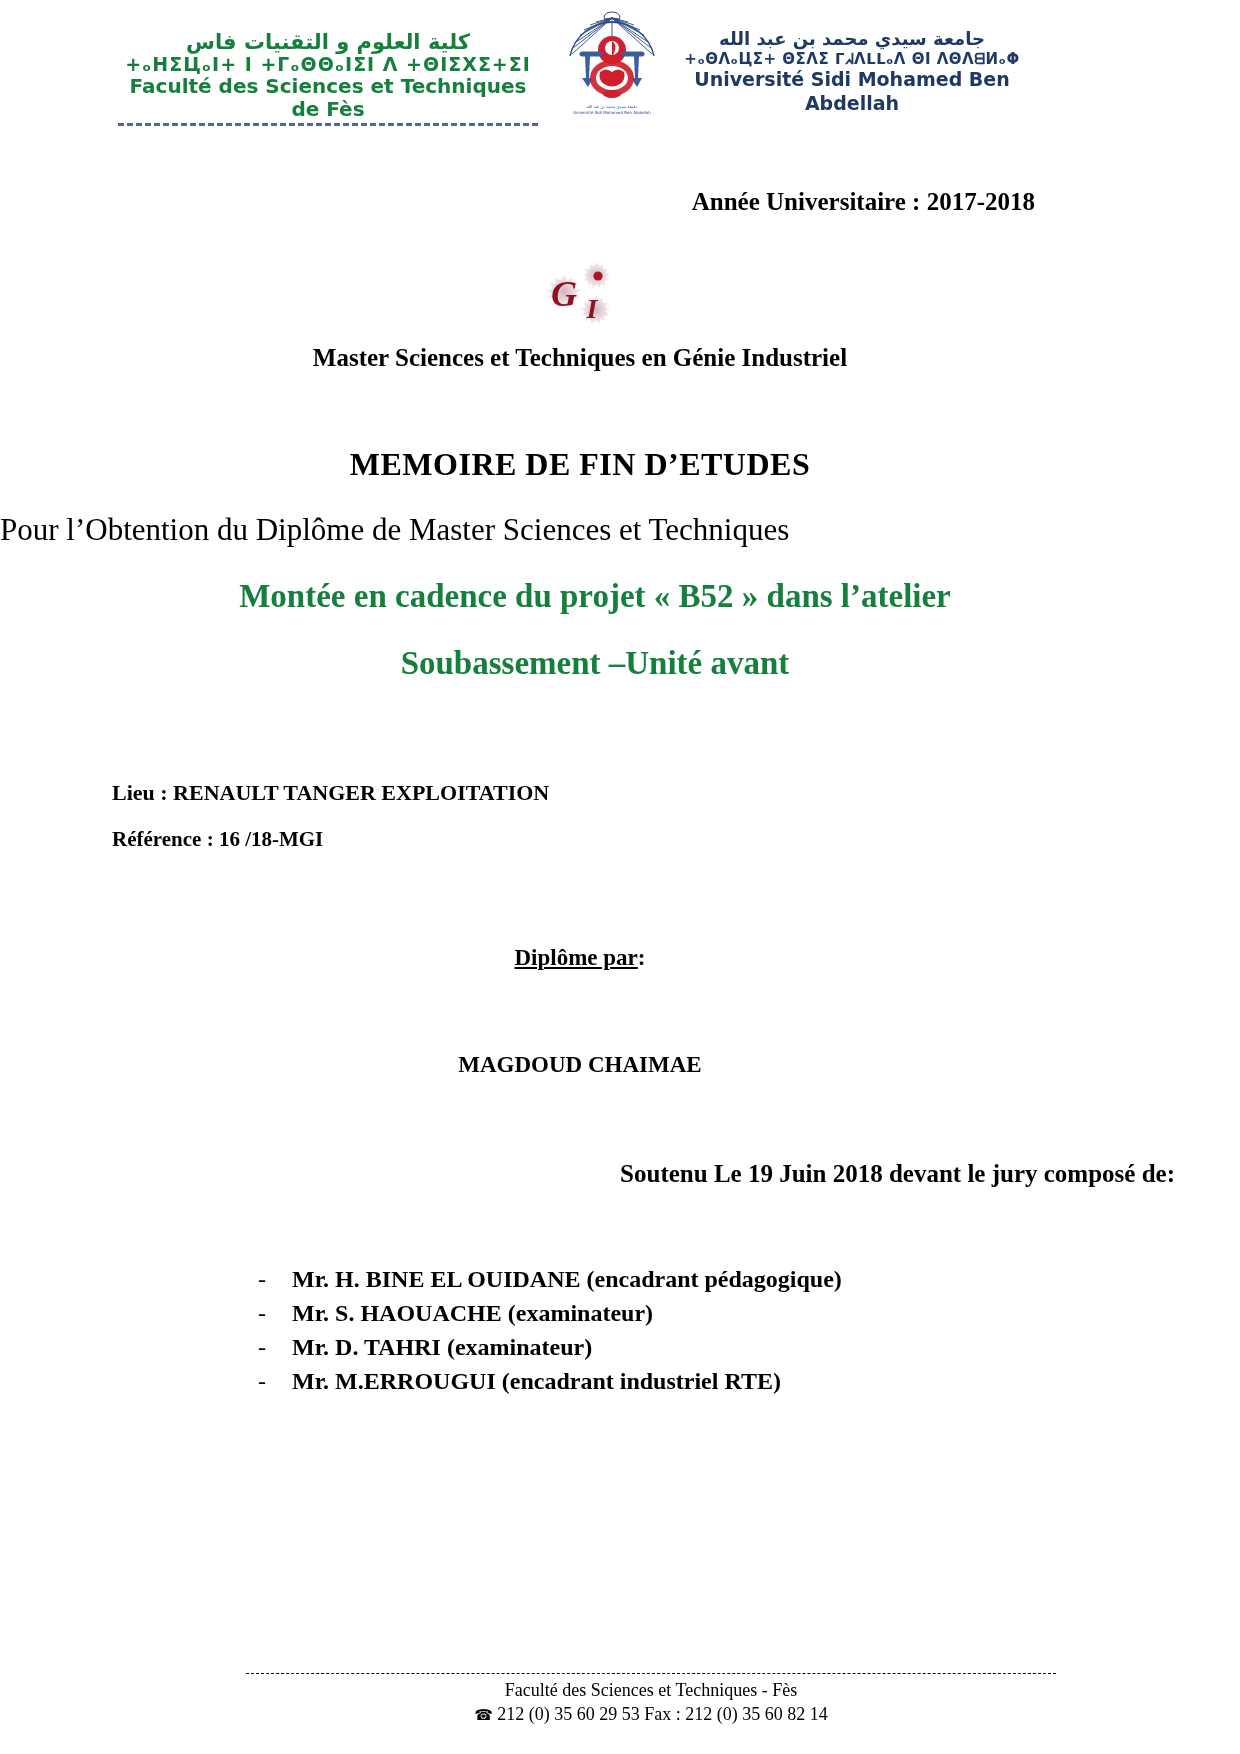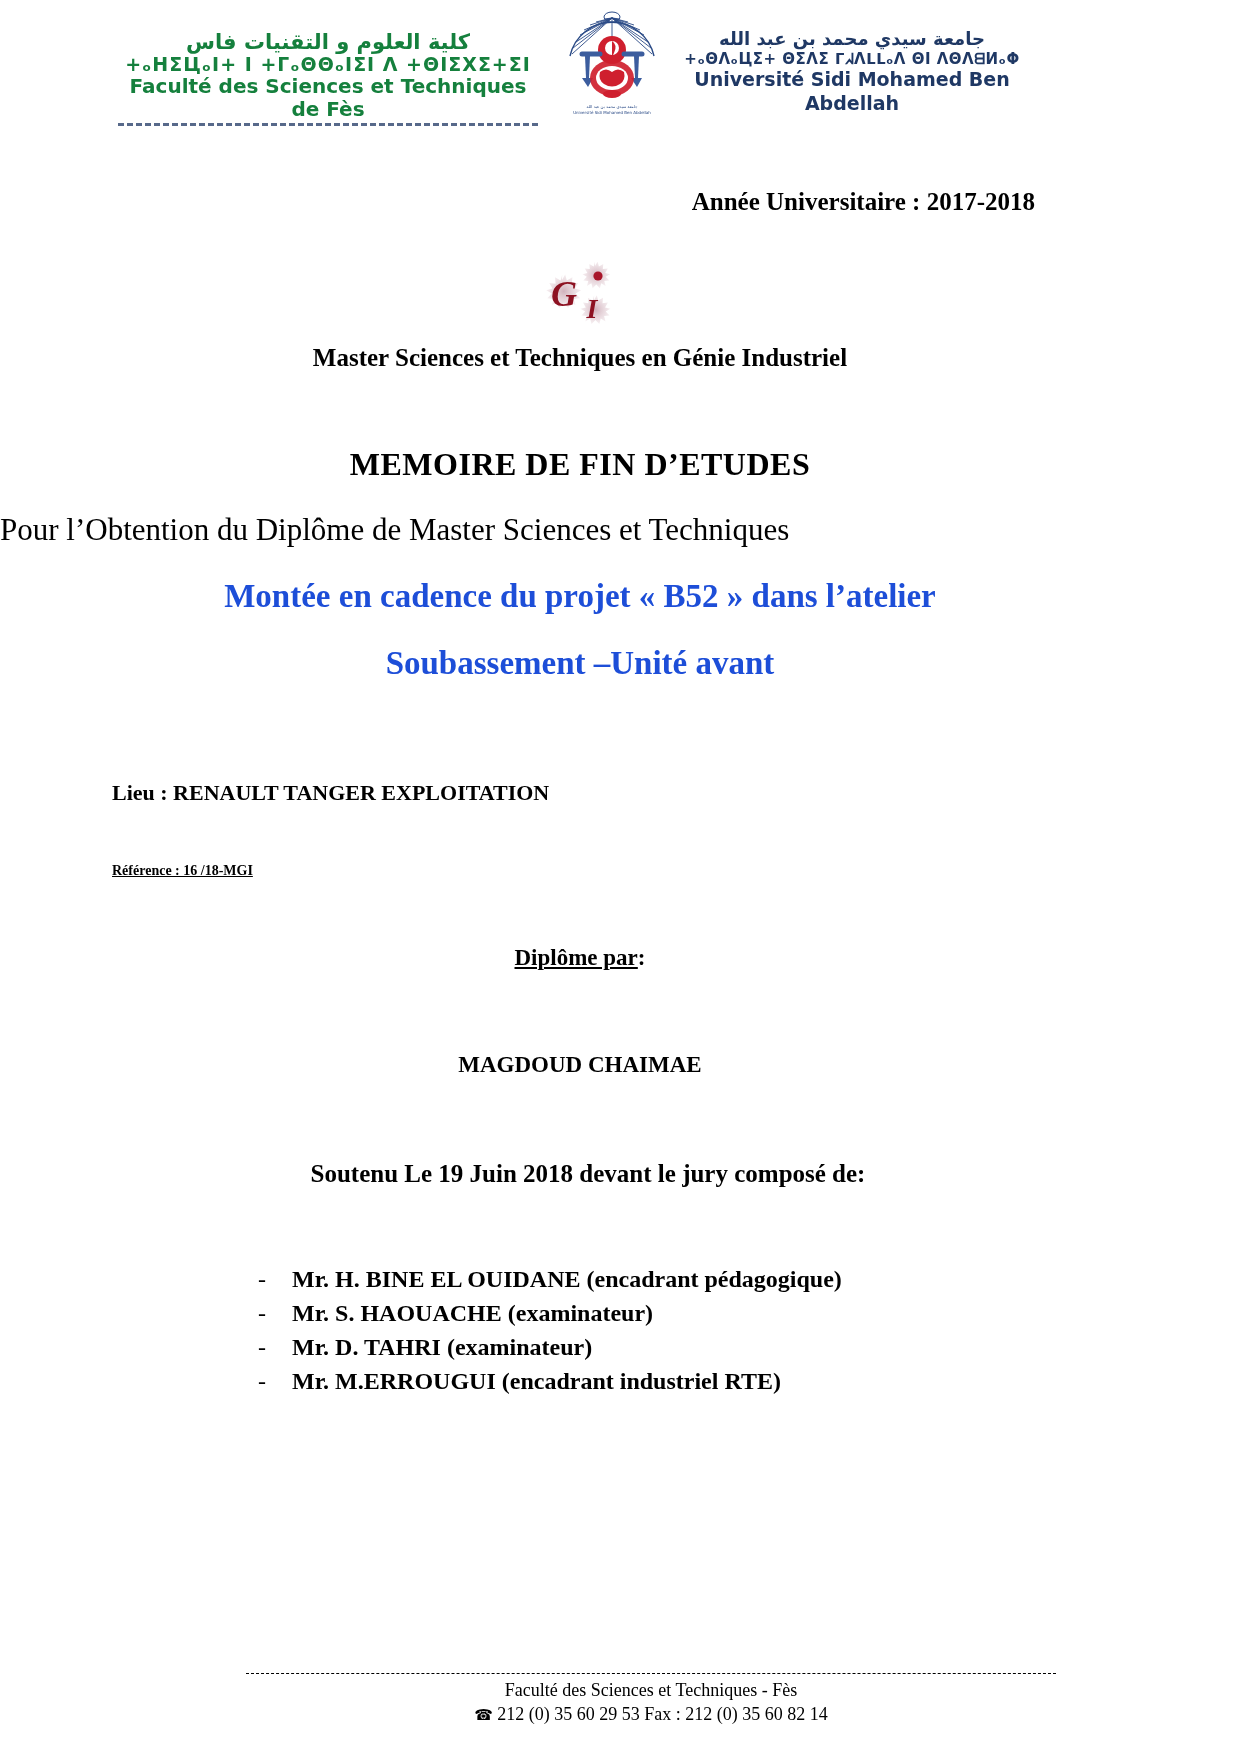--- a/index.html
+++ b/index.html
@@ -126,40 +126,39 @@
     font-size: 31px;
   }
 
   .redtitle {
     position: absolute;
     left: 0;
     width: 1160px;
     text-align: center;
     font-size: 33px;
     font-weight: bold;
-    color: #1d4ed8;
+    color: #15803d;
+    padding-left: 15px;
   }
   .redtitle.l1 { top: 578px; }
   .redtitle.l2 { top: 645px; }
 
   .lieu {
     position: absolute;
     top: 780px;
     left: 112px;
     font-size: 22px;
     font-weight: bold;
   }
   .ref {
     position: absolute;
     top: 827px;
     left: 112px;
-    font-size: 14px;
-    font-weight: bold;
-    text-decoration: underline;
-    margin-top: 36px;
+    font-size: 21px;
+    font-weight: bold;
   }
 
   .presente {
     position: absolute;
     top: 945px;
     left: 0;
     width: 1160px;
     text-align: center;
     font-size: 23px;
     font-weight: bold;
@@ -172,23 +171,23 @@
     left: 0;
     width: 1160px;
     text-align: center;
     font-size: 23px;
     font-weight: bold;
   }
 
   .soutenu {
     position: absolute;
     top: 1160px;
-    left: 8px;
-    width: 1160px;
-    text-align: center;
+    left: 15px;
+    width: 1160px;
+    text-align: right;
     font-size: 25px;
     font-weight: bold;
   }
 
   .jury {
     position: absolute;
     top: 1262px;
     left: 258px;
     width: 820px;
   }

